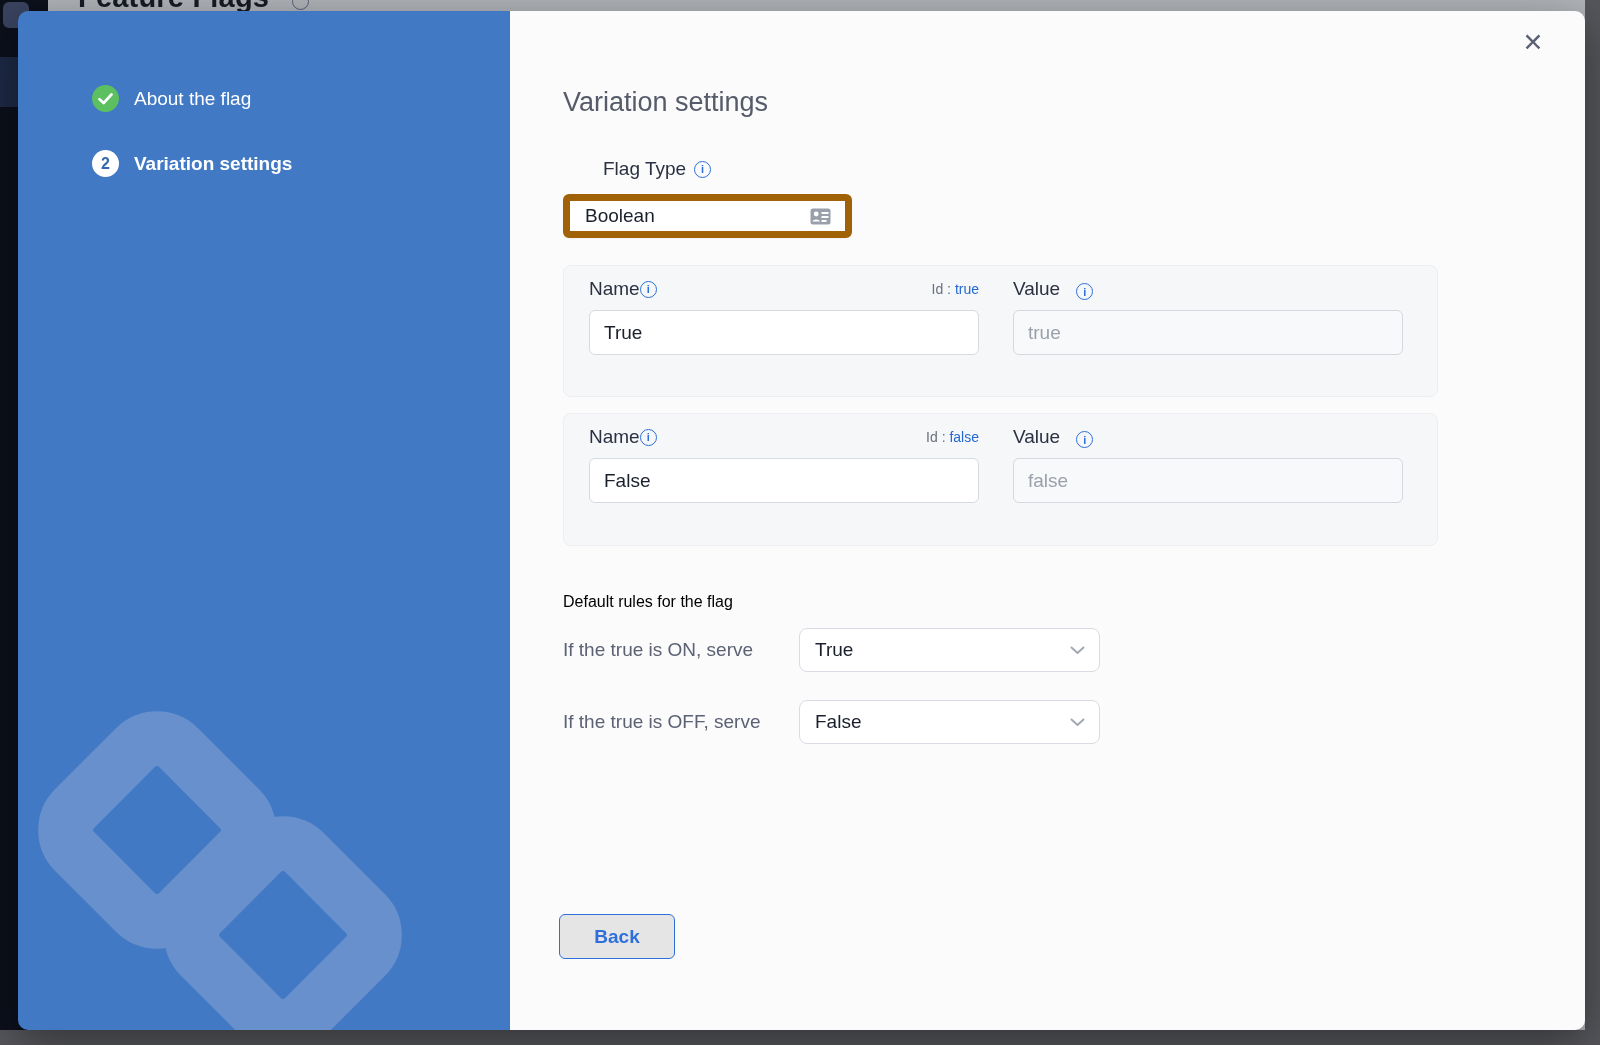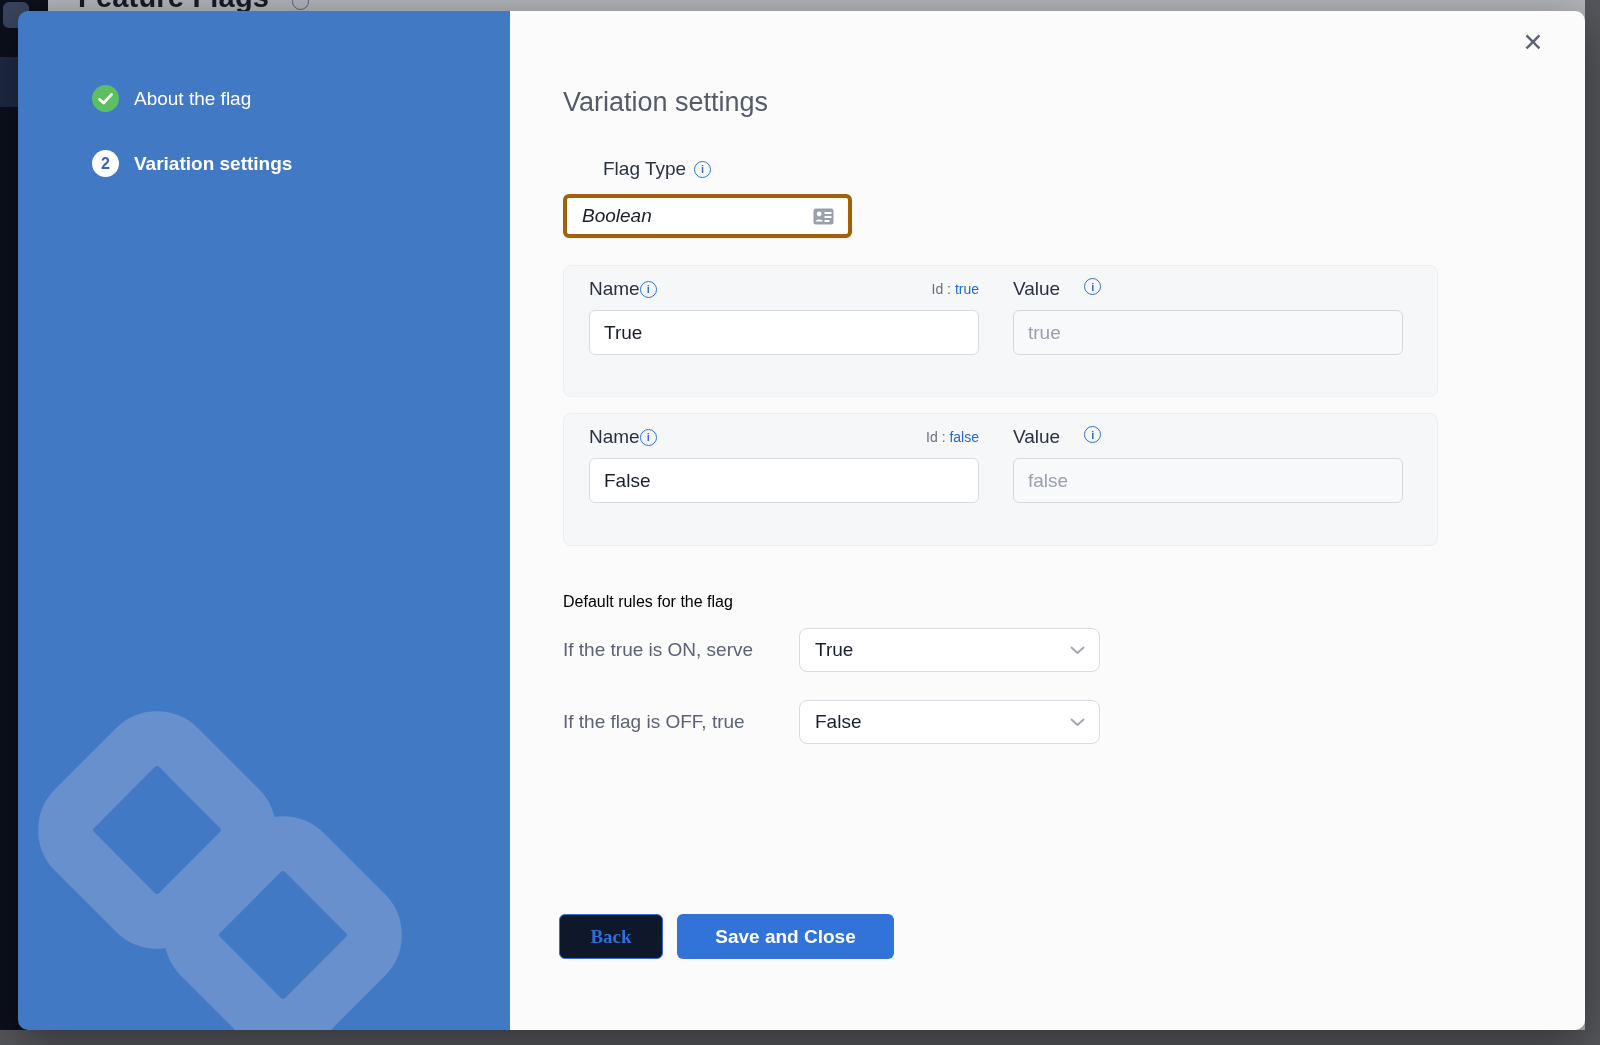--- a/index.html
+++ b/index.html
@@ -34,47 +34,47 @@
   
   .modal-right{position:relative;flex:1;background:#fbfbfc;}
   .close-btn{position:absolute;left:1008px;top:16px;width:30px;height:30px;display:flex;align-items:center;justify-content:center;font-size:25px;font-weight:700;color:#5c6173;cursor:pointer;}
   .panel-h1{position:absolute;left:53px;top:76px;font-size:27px;font-weight:400;color:#565b6a;}
 
   .label-row{display:flex;align-items:center;gap:8px;margin-left:40px;}
   .field-label{font-size:19px;color:#2b3142;}
   .info-i{width:17px;height:17px;border:1.6px solid #2e6fdb;border-radius:50%;color:#2e6fdb;font-size:11px;font-weight:700;display:inline-flex;align-items:center;justify-content:center;font-style:normal;flex:none;}
 
   .flagtype-row{position:absolute;left:53px;top:147px;}
-  .flagtype-select{position:absolute;left:53px;top:183px;width:289px;height:44px;background:#ffffff;border:4px solid #a16207;border-radius:6px;display:flex;align-items:center;justify-content:space-between;padding:0 14px 0 15px;cursor:pointer;box-shadow:0 1px 2px rgba(20,30,60,.04);font-style:italic;}
+  .flagtype-select{position:absolute;left:53px;top:183px;width:289px;height:44px;background:#ffffff;border:7px solid #a16207;border-radius:6px;display:flex;align-items:center;justify-content:space-between;padding:0 14px 0 15px;cursor:pointer;box-shadow:0 1px 2px rgba(20,30,60,.04);}
   .flagtype-select .val{font-size:19px;color:#1a1f2c;}
 
   .var-card{position:absolute;left:53px;width:875px;height:132px;background:#f6f7f9;border:1px solid #edeef2;border-radius:8px;padding:12px 24px 0 25px;}
   .var-card.first{top:254px;}
   .var-card.second{top:402px;height:133px;}
   .var-head{display:flex;align-items:center;}
   .var-head .name-zone{width:390px;display:flex;align-items:center;gap:0;}
   .id-text{font-size:14px;color:#6a707e;margin-left:auto;}
   .id-text .id-val{color:#2469d3;}
-  .value-zone{display:flex;align-items:flex-start;gap:24px;margin-left:34px;}
+  .value-zone{display:flex;align-items:flex-end;gap:16px;margin-left:34px;}
   .var-inputs{display:flex;margin-top:10px;}
   .txt-input{width:390px;height:45px;border:1px solid #d7dae0;border-radius:6px;background:#fff;font-size:19px;color:#1a1f2c;padding:0 14px;outline:none;}
   .txt-input.ghost{margin-left:34px;background:#f8f9fa;border-color:#d4d8df;}
   .txt-input.ghost::placeholder{color:#9ba1ac;}
 
   .default-h{position:absolute;left:53px;top:582px;font-size:16px;color:#000000;}
   .rule-row{position:absolute;left:53px;display:flex;align-items:center;}
   .rule-row.on{top:617px;}
   .rule-row.off{top:689px;}
   .rule-label{width:236px;font-size:19px;color:#5c6274;}
   .rule-select{width:301px;height:44px;background:#fff;border:1px solid #d9dce2;border-radius:8px;display:flex;align-items:center;justify-content:space-between;padding:0 14px 0 15px;cursor:pointer;}
   .rule-select .val{font-size:19px;color:#1a1f2c;}
 
   .btn-row{position:absolute;left:49px;top:903px;display:flex;gap:14px;}
   .btn{height:45px;border-radius:6px;font-size:19px;font-weight:700;display:flex;align-items:center;justify-content:center;cursor:pointer;}
-  .btn.back{width:104px;background:#0f172a;border:1.5px solid #2e6fdb;color:#2e6fdb;font-family:Liberation Serif, serif;}
+  .btn.back{width:116px;background:#e5e5e5;border:1.5px solid #2e6fdb;color:#2e6fdb;}
   .btn.save{width:217px;background:#3273d9;border:none;color:#ffffff;}
 </style>
 </head>
 <body>
 
 <div class="frame">
 
   <div class="app">
     <div class="bg-top">
       <div class="bg-title">Feature Flags</div>
@@ -172,29 +172,28 @@
         <span class="rule-label">If the true is ON, serve</span>
         <div class="rule-select">
           <span class="val">True</span>
           <svg width="15" height="9" viewBox="0 0 15 9">
               <path d="M1.5 1.5 L7.5 7 L13.5 1.5" fill="none" stroke="#a2a8b3" stroke-width="2" stroke-linecap="round" stroke-linejoin="round"></path>
             </svg>
         </div>
       </div>
 
       <div class="rule-row off">
-        <span class="rule-label">If the flag is OFF, true</span>
+        <span class="rule-label">If the true is OFF, serve</span>
         <div class="rule-select">
           <span class="val">False</span>
           <svg width="15" height="9" viewBox="0 0 15 9">
               <path d="M1.5 1.5 L7.5 7 L13.5 1.5" fill="none" stroke="#a2a8b3" stroke-width="2" stroke-linecap="round" stroke-linejoin="round"></path>
             </svg>
         </div>
       </div>
 
       <div class="btn-row">
         <button class="btn back">Back</button>
-        <button class="btn save">Save and Close</button>
       </div>
 
     </div>
   </div>
 </div>
 
 </body></html>

